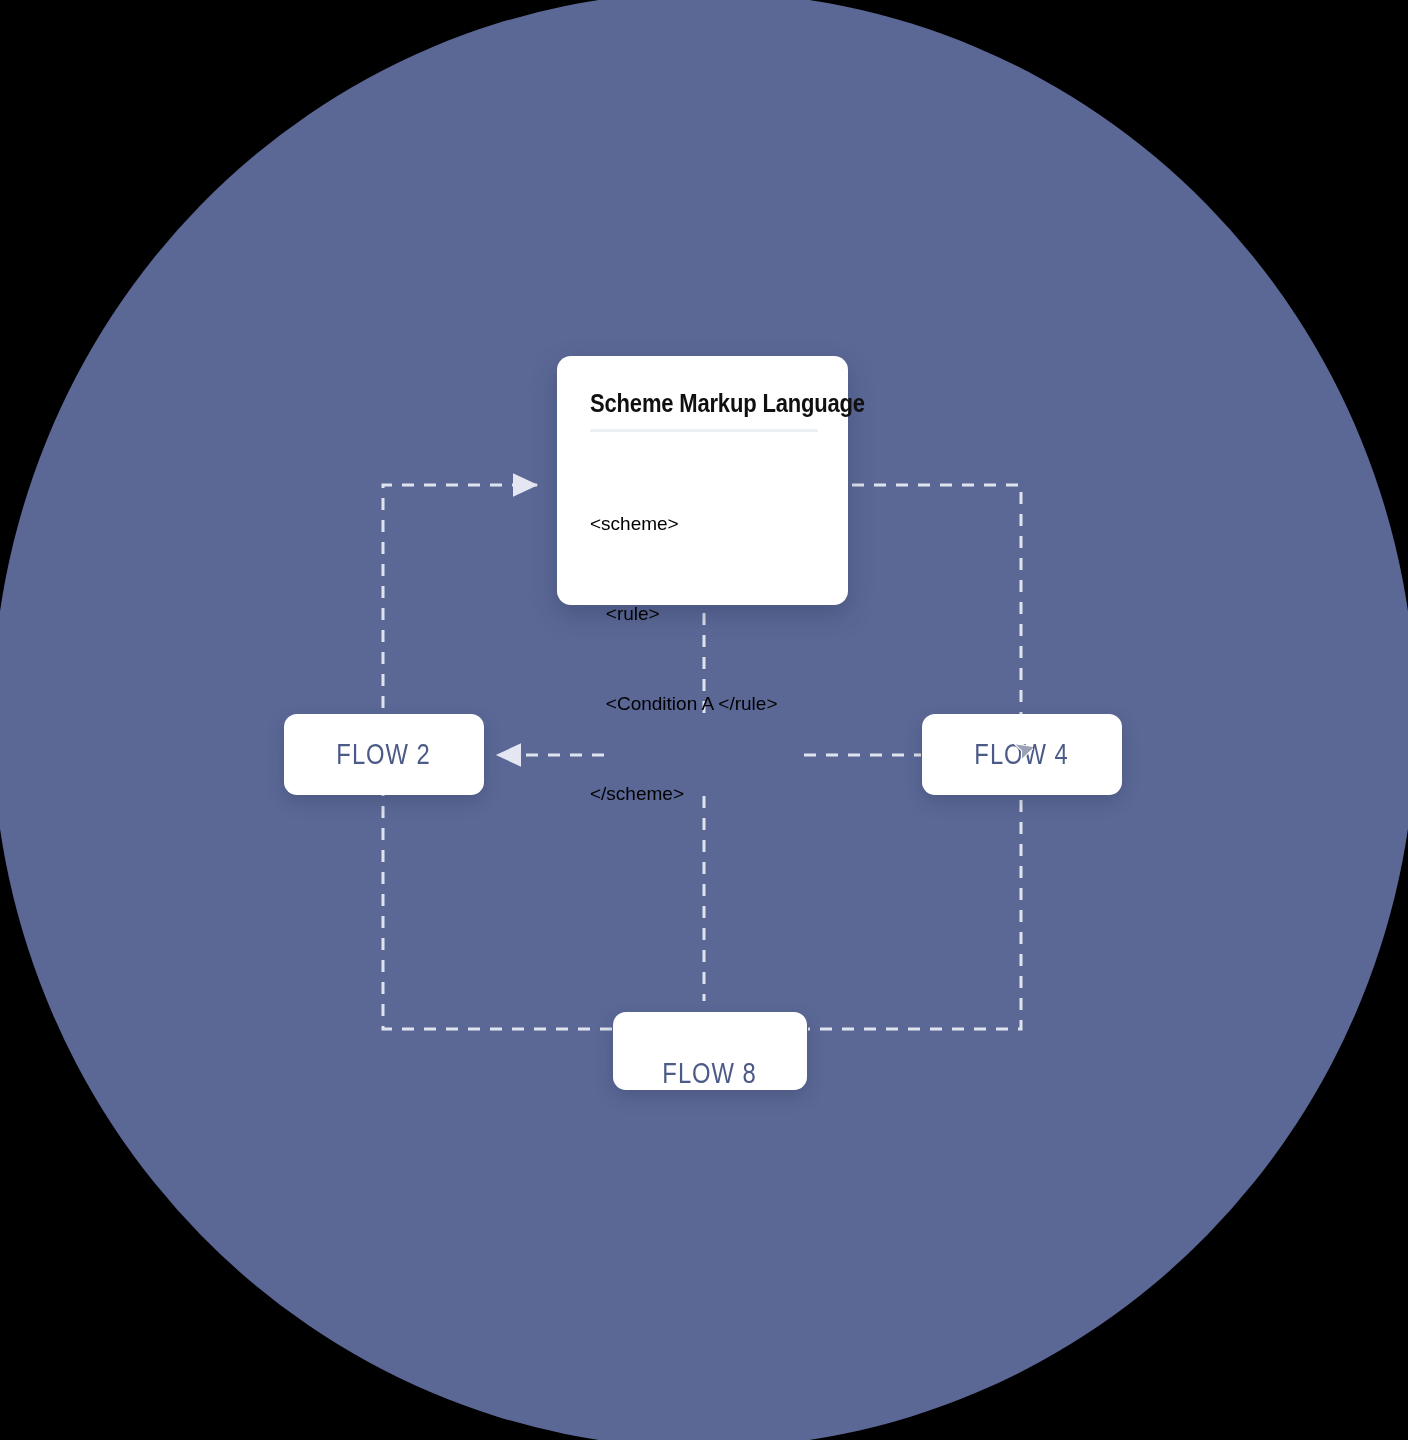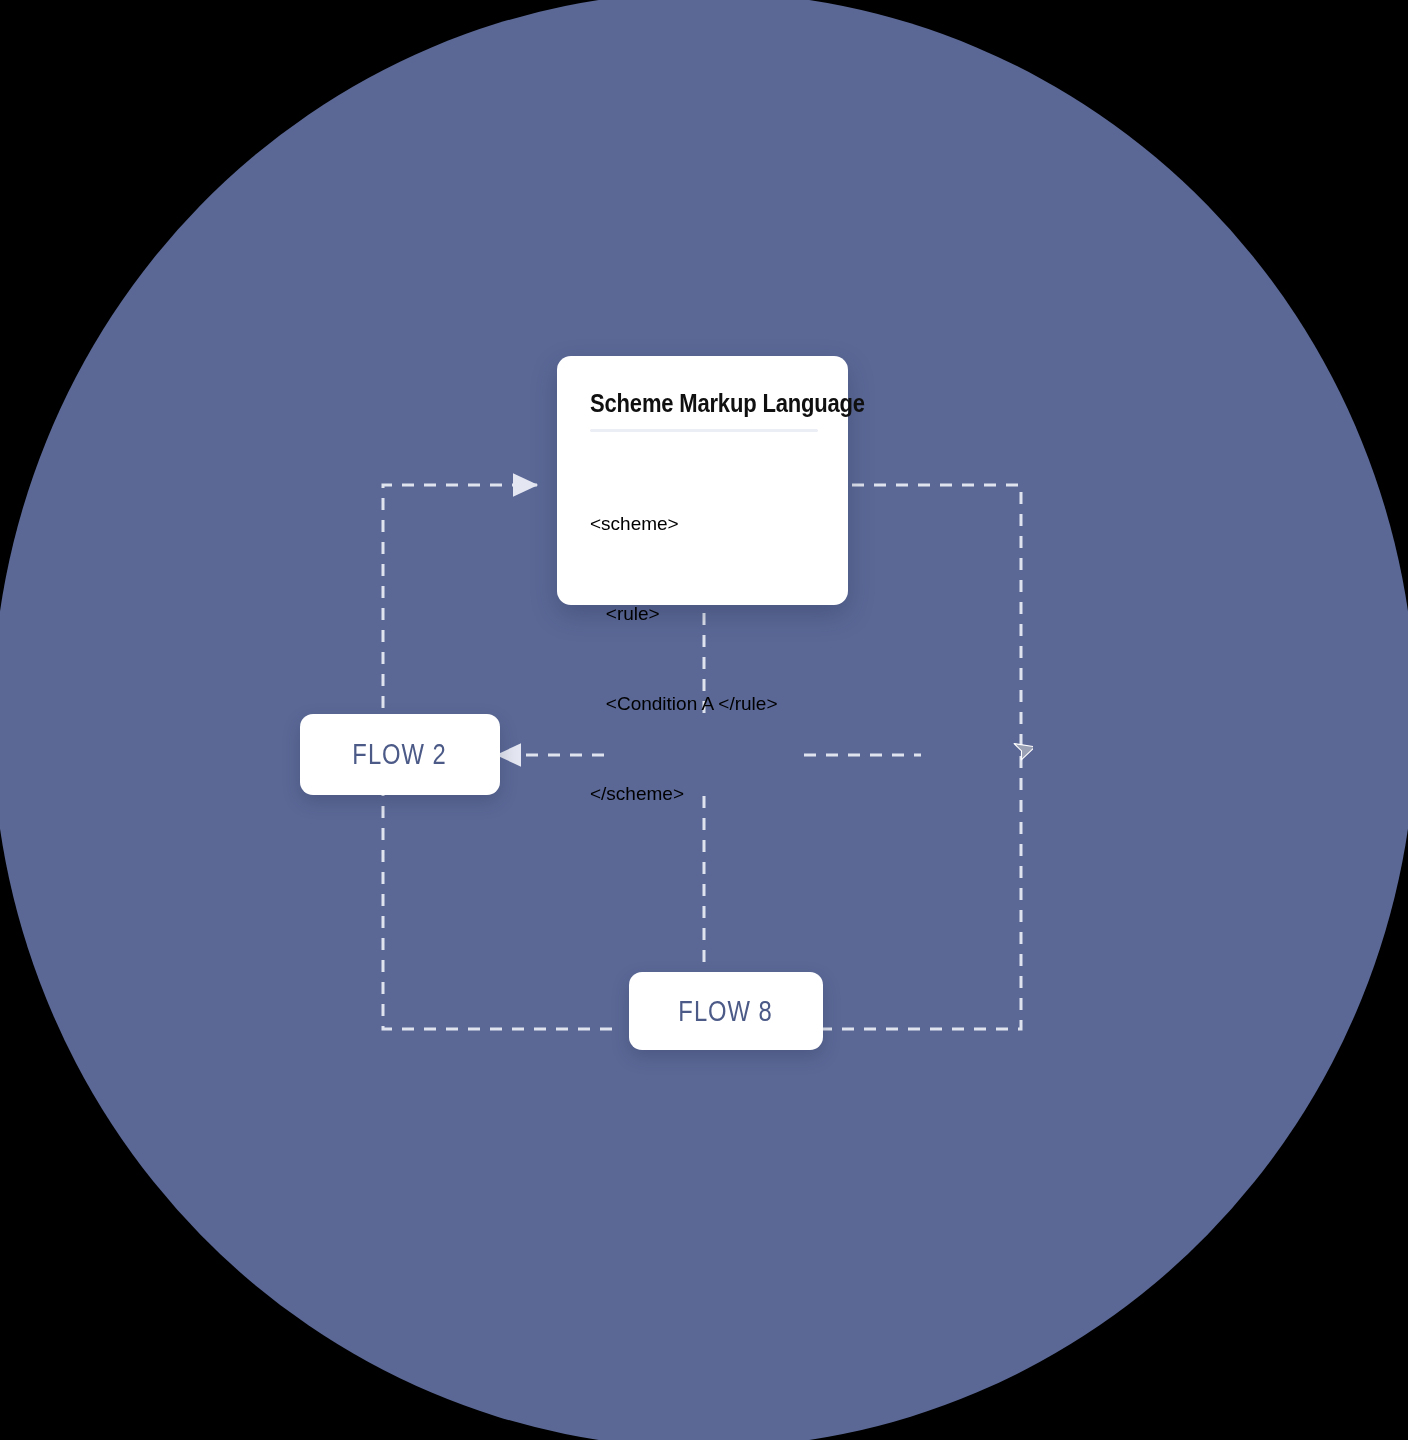--- a/index.html
+++ b/index.html
@@ -87,21 +87,20 @@
   .code-line { white-space: pre; }
 
   
   .flow-node {
     position: absolute;
     box-sizing: border-box;
     display: flex;
     align-items: center;
     justify-content: center;
     border-radius: 13px;
-    margin-left: 16px;
   }
   .flow-label {
     font-family: "Liberation Sans Narrow", "Liberation Sans", sans-serif;
     font-size: 29px;
     letter-spacing: 1.2px;
     transform: scaleX(0.82);
     white-space: nowrap;
   }
 
   .flow-node.solid {
@@ -112,21 +111,21 @@
 
   .flow-node.outline {
     background: transparent;
     border: 1.6px solid #ffffff;
   }
   .flow-node.outline .flow-label { color: #ffffff; }
 
   #flow-1 { left: 605px; top: 714px; width: 198px; height: 81px; }
   #flow-2 { left: 284px; top: 714px; width: 200px; height: 81px; }
   #flow-4 { left: 922px; top: 714px; width: 200px; height: 81px; }
-  #flow-8 { left: 613px; top: 972px; width: 194px; height: 78px; }
+  #flow-8 { left: 613px; top: 1012px; width: 194px; height: 78px; align-items: flex-end; }
 
   
   .handle {
     position: absolute;
     width: 7px;
     height: 7px;
     background: #c9cfe2;
     border-radius: 1px;
   }
 
@@ -181,20 +180,23 @@
       <div class="code-line">   &lt;Condition A &lt;/rule&gt;</div>
       <div class="code-line">&lt;/scheme&gt;</div>
     </div>
   </div>
 
 
   <div id="flow-2" class="flow-node solid">
     <span class="flow-label">FLOW 2</span>
   </div>
 
+  <div id="flow-4" class="flow-node solid">
+    <span class="flow-label">FLOW 4</span>
+  </div>
 
   <div id="flow-8" class="flow-node solid">
     <span class="flow-label">FLOW 8</span>
   </div>
 
   <svg id="mouse-cursor" viewBox="0 0 22 26">
     <path d="M2 1 L20 7 L12 11 L9 21 Z" fill="#9aa1b4" stroke="#ffffff" stroke-width="1.1" stroke-linejoin="round" transform="rotate(118 11 11)"></path>
   </svg>
 
 </div>

